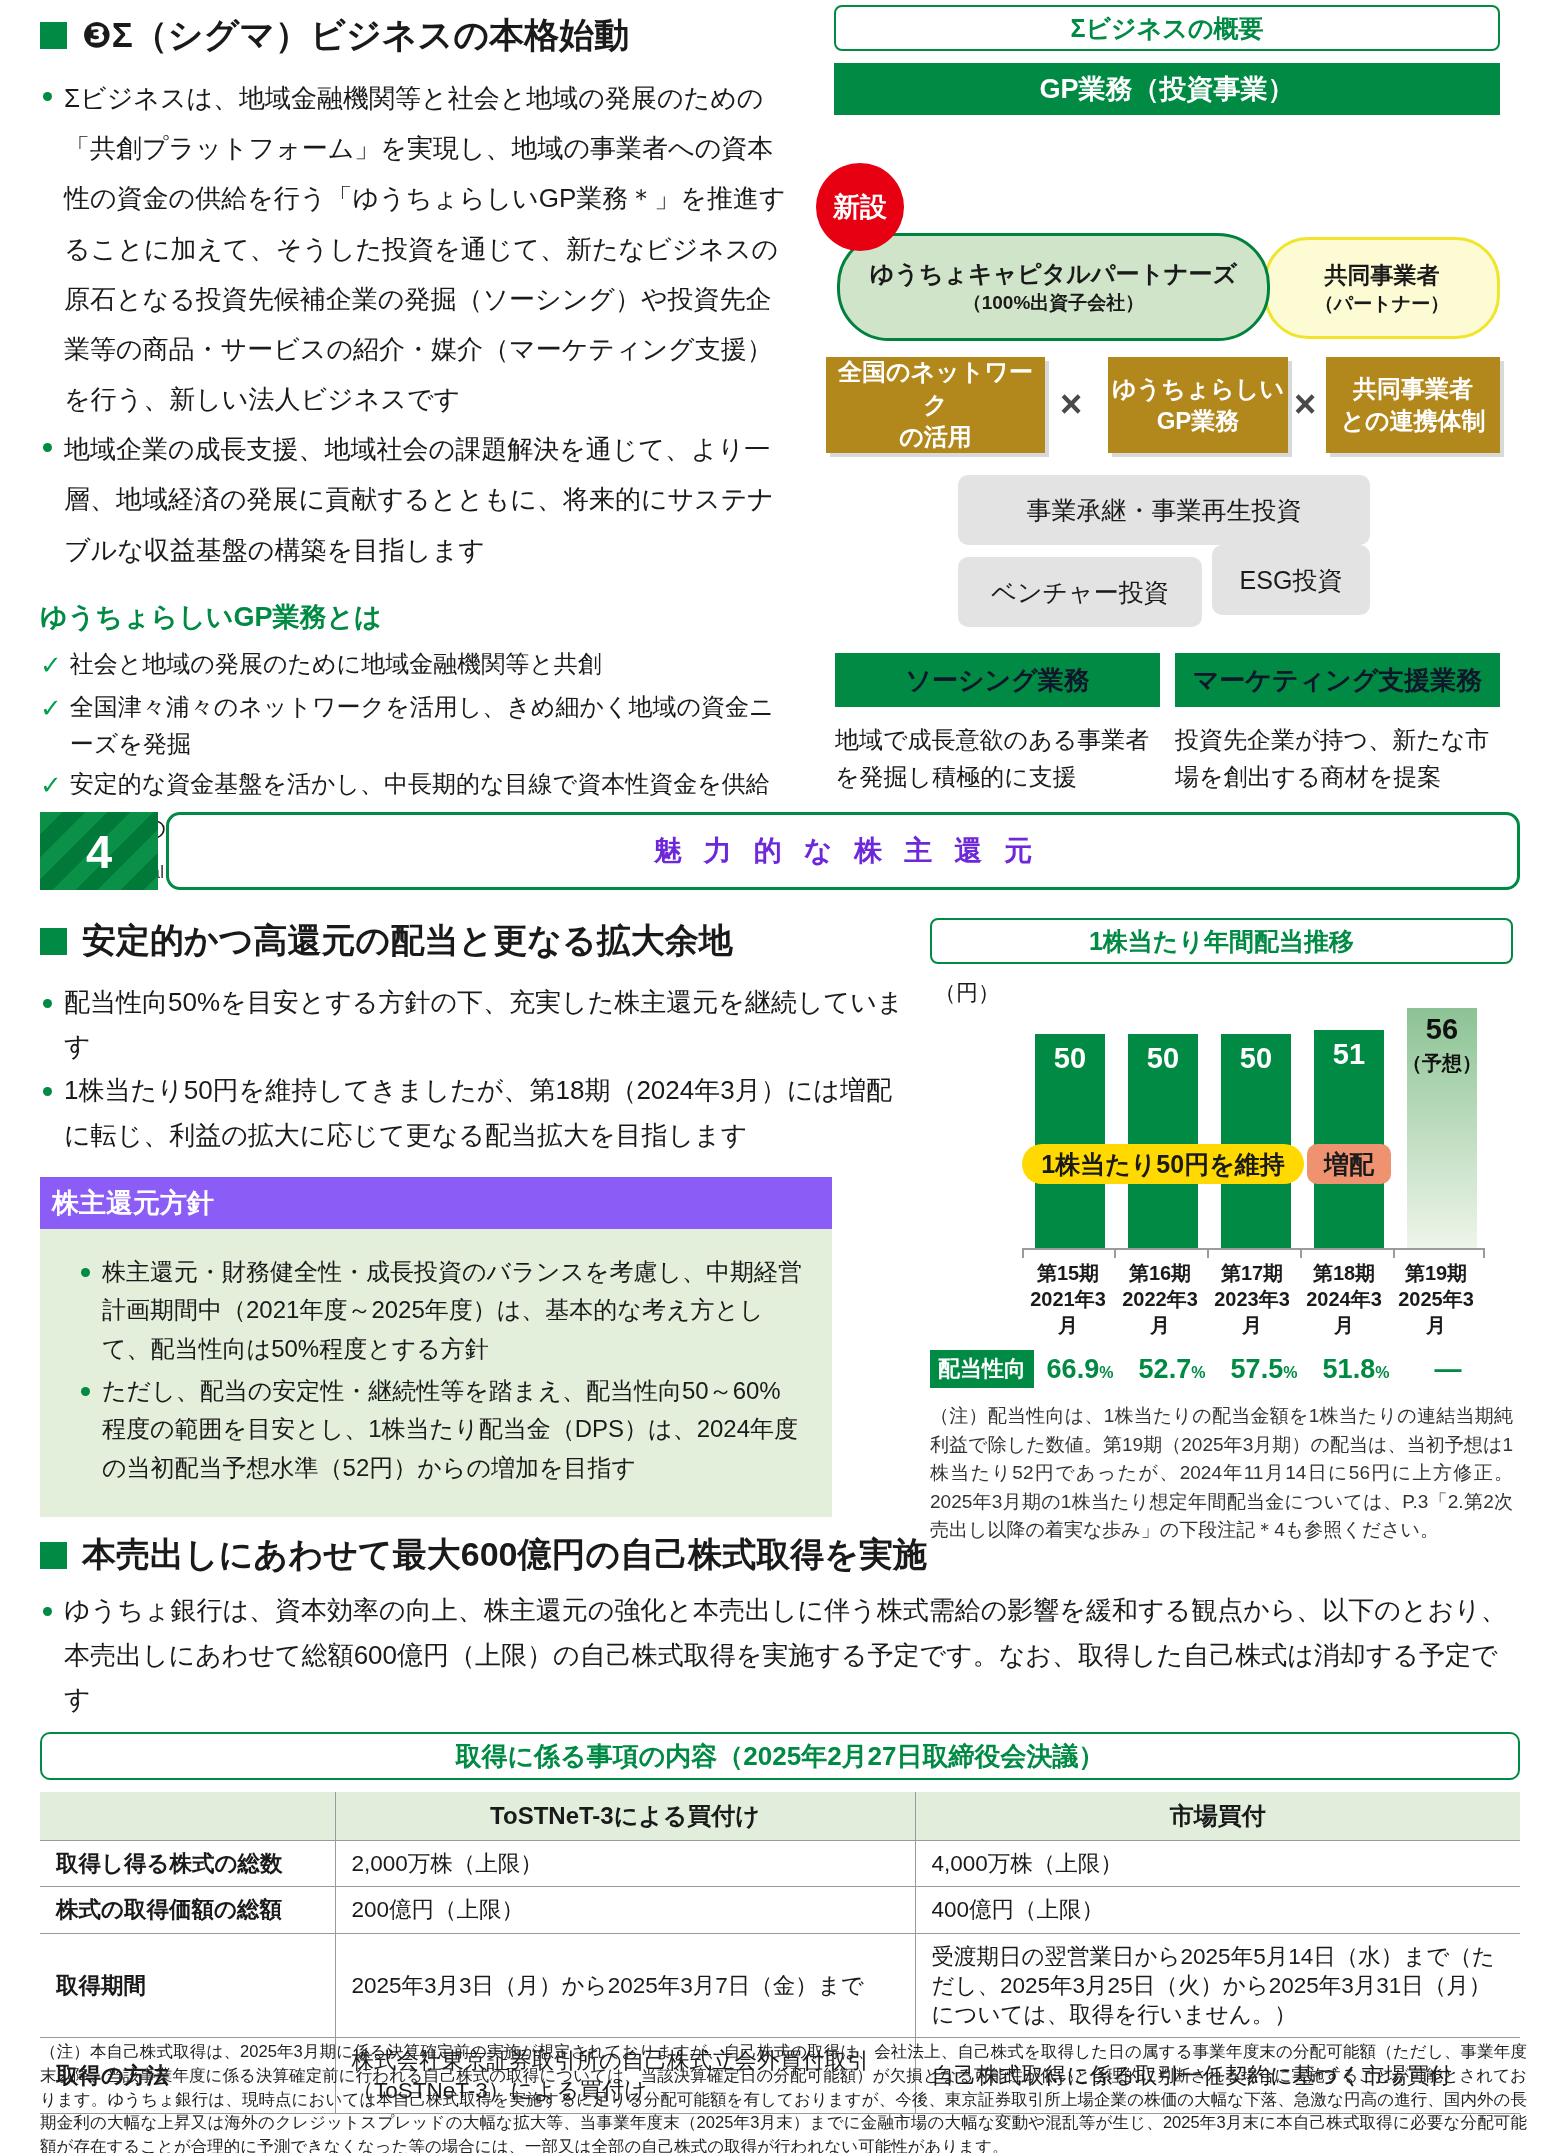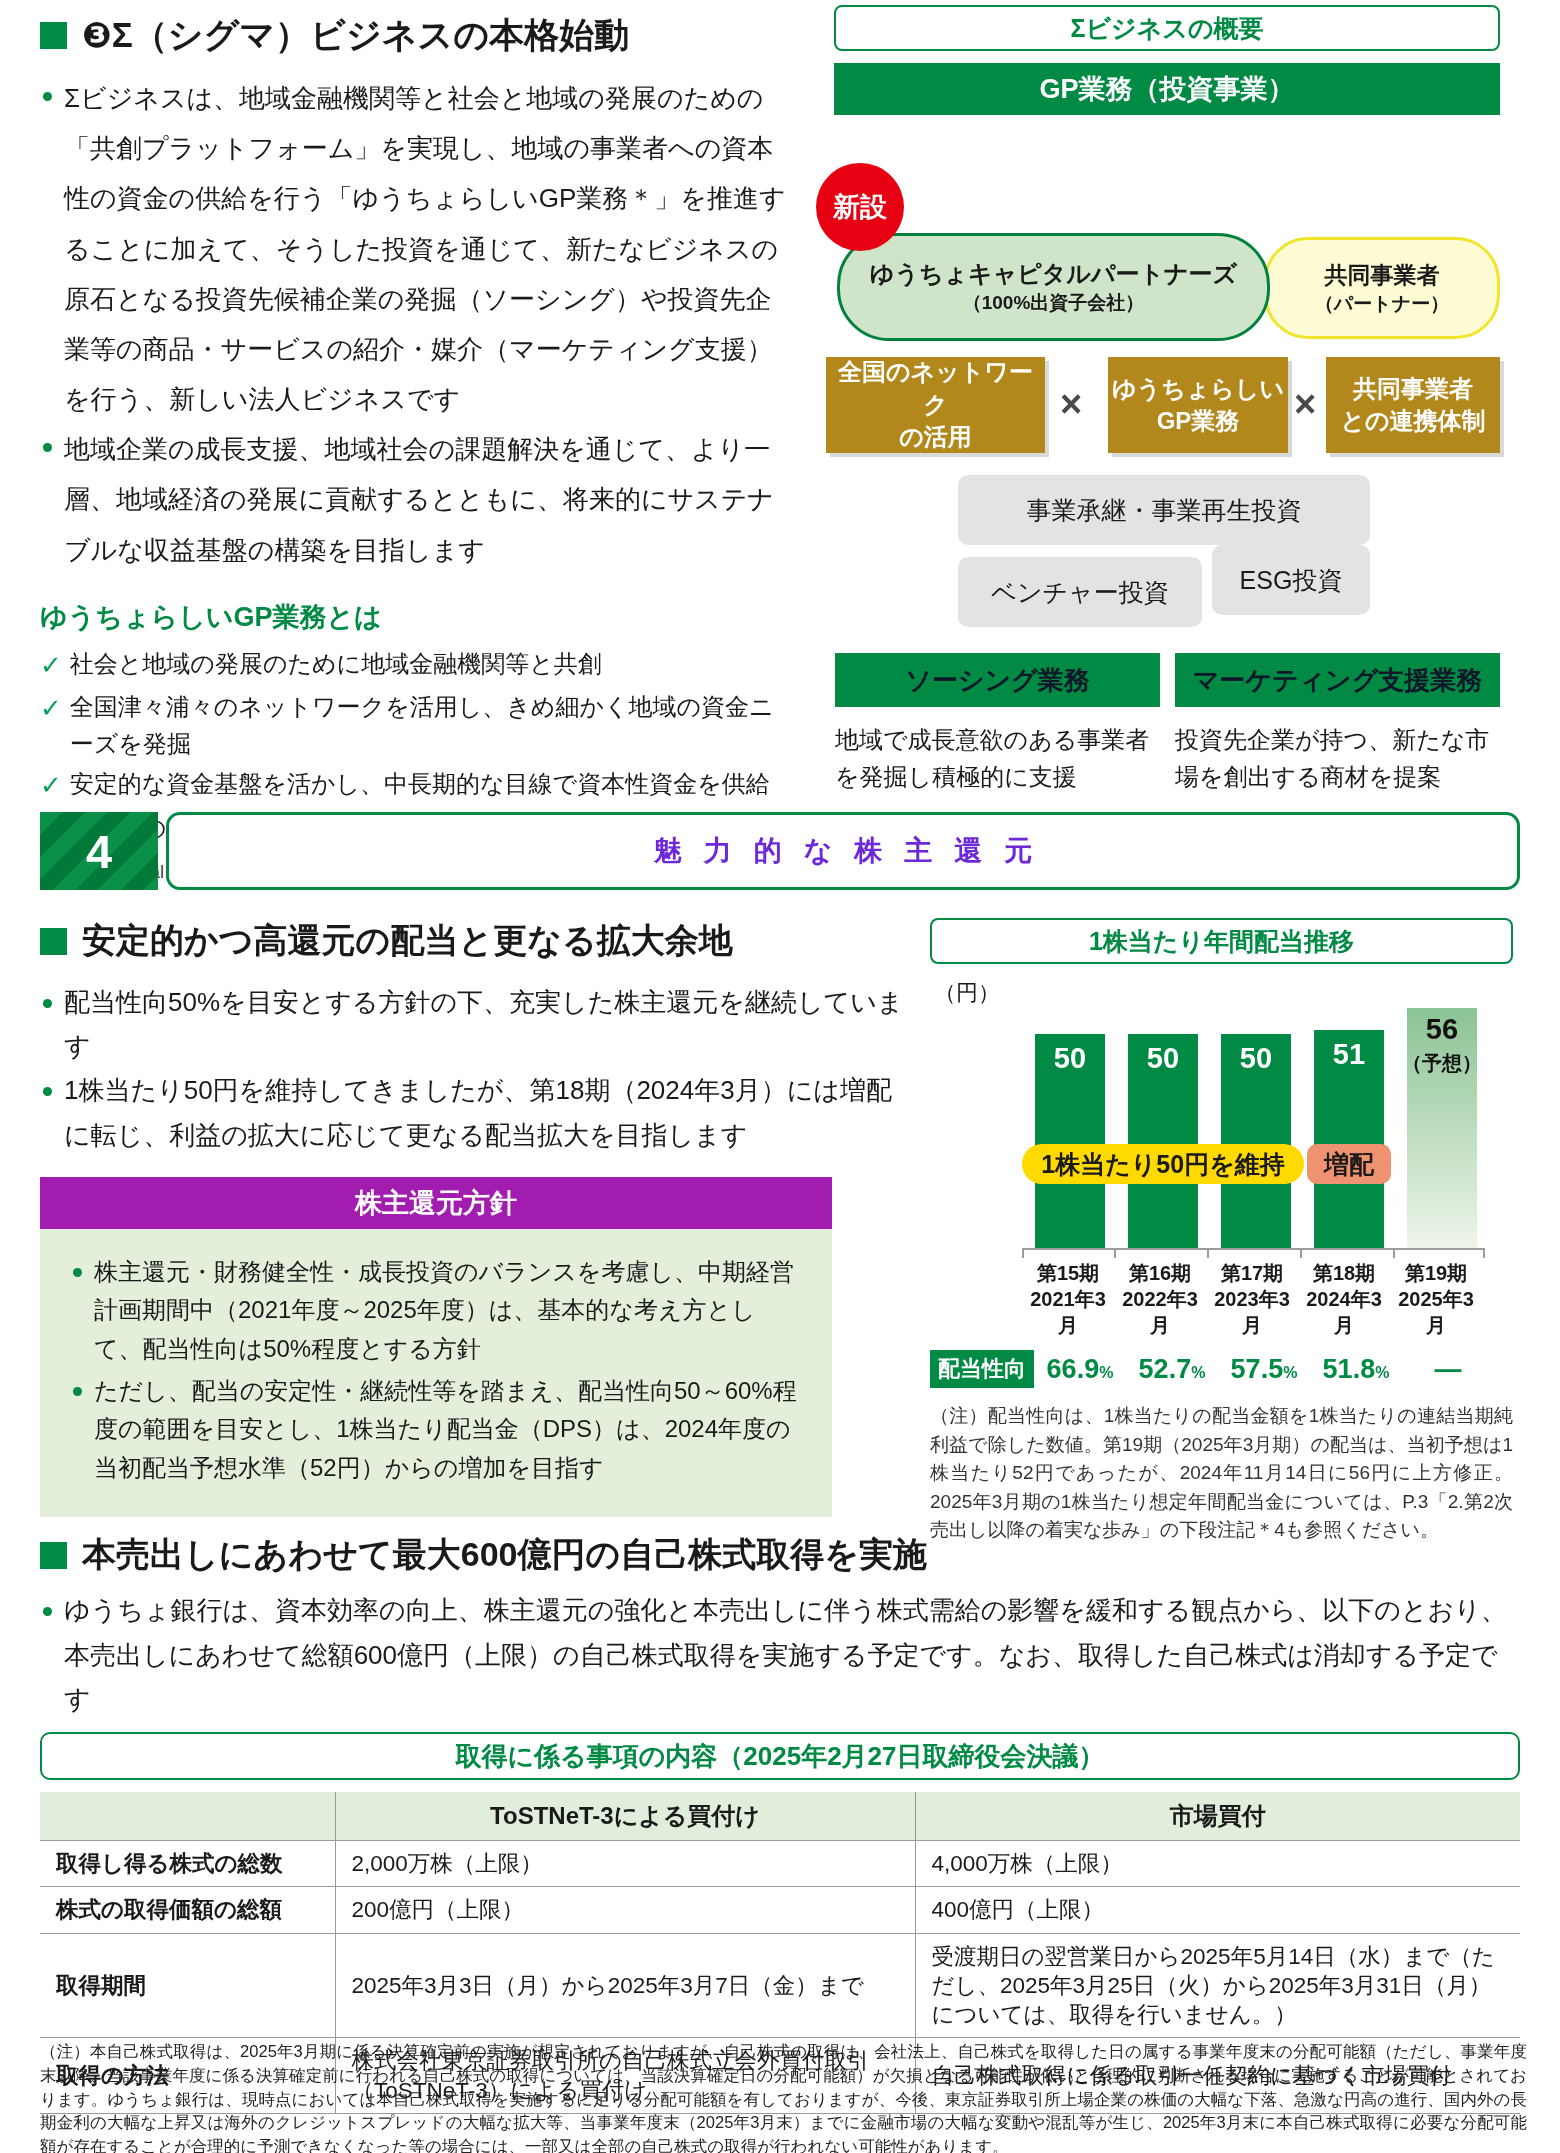--- a/index.html
+++ b/index.html
@@ -58,22 +58,22 @@
   .banner-row{position:absolute;left:40px;top:812px;width:1480px;height:78px;display:flex;}
   .num-box{width:118px;height:78px;margin-right:8px;background:repeating-linear-gradient(135deg,#0a9147 0 16px,#007939 16px 32px);color:#fff;font-size:47px;font-weight:bold;display:flex;align-items:center;justify-content:center;}
   .banner{flex:1;border:3px solid #008a43;border-radius:14px;display:flex;align-items:center;justify-content:center;background:#fff;}
   .banner span{color:#6d28d9;font-size:28px;font-weight:bold;letter-spacing:22px;text-indent:22px;}
 
   
   .sec4-left{position:absolute;left:40px;top:918px;width:865px;}
   .sec4-left .bullets{margin-top:16px;}
   .sec4-left .bullets p{font-size:26px;line-height:1.7;}
   .policy{margin-top:20px;width:792px;}
-  .policy-head{background:#a21caf;color:#fff;font-size:27px;font-weight:bold;text-align:center;padding:8px 0;}
-  .policy-body{background:#e4efdb;padding:24px 30px 26px 30px;}
+  .policy-head{background:#8b5cf6;color:#fff;font-size:27px;font-weight:bold;text-align:left;padding:8px 12px;}
+  .policy-body{background:#e4efdb;padding:24px 30px 26px 38px;}
   .policy-body .b-item{margin-bottom:4px;}
   .policy-body .b-item .dot{top:15px;}
   .policy-body p{font-size:24px;line-height:1.6;}
 
   
   .chart{position:absolute;left:930px;top:918px;width:583px;}
   .chart-title{height:42px;border:2px solid #008a43;border-radius:8px;display:flex;align-items:center;justify-content:center;background:#fff;}
   .chart-title span{color:#008a43;font-size:25px;font-weight:bold;}
   .unit{margin:14px 0 0 4px;font-size:22px;}
   .plot{position:relative;height:240px;margin-top:2px;}

